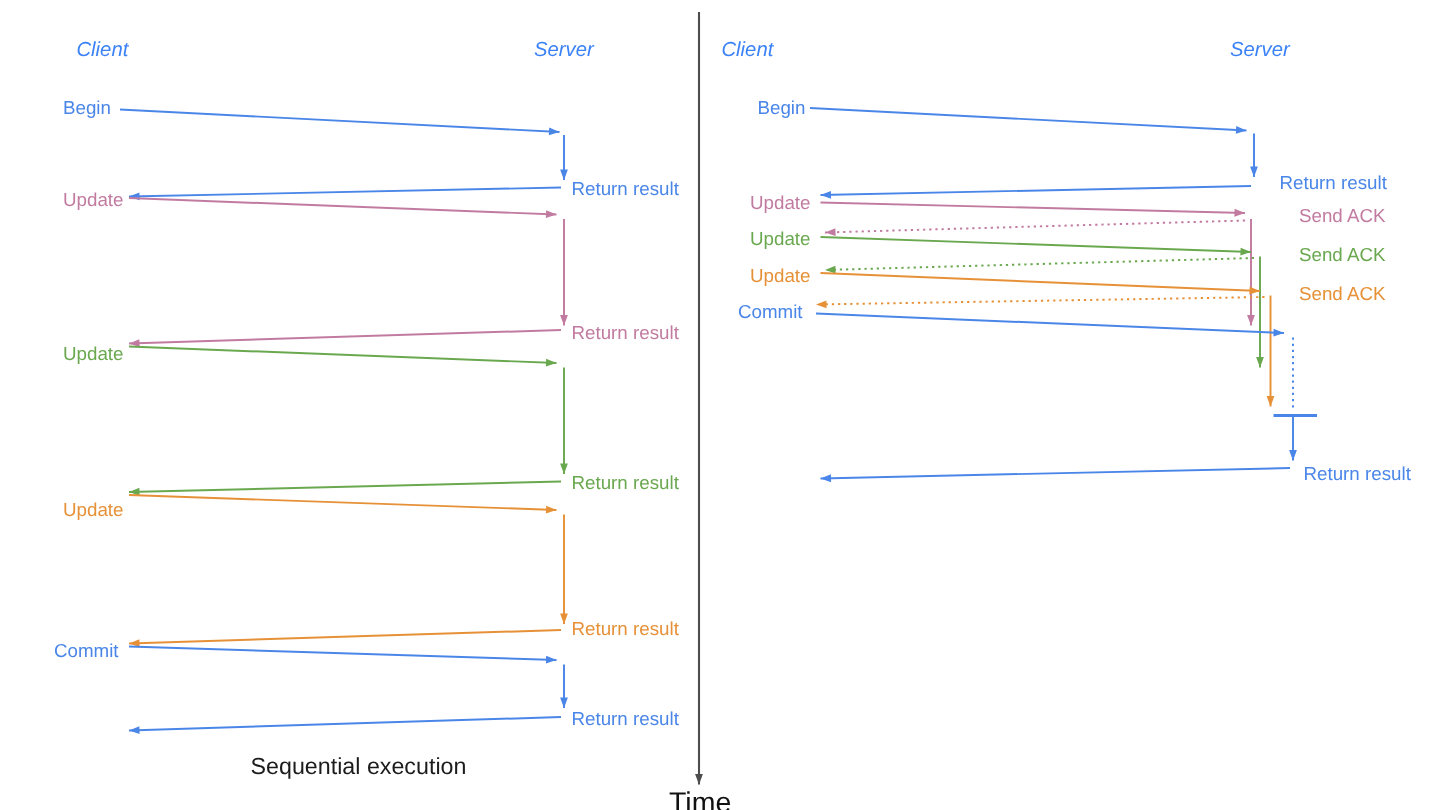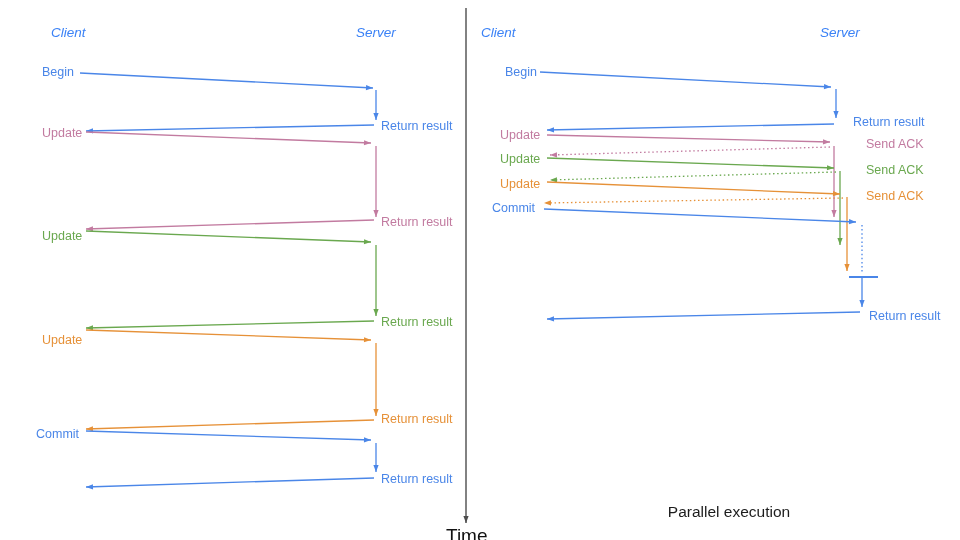--- a/index.html
+++ b/index.html
@@ -183,16 +183,16 @@
         <polyline points="466,8 466,523" fill="none" stroke="#4d4d4d" stroke-width="1.4"></polyline>
         <polygon points="466,523 468.6,516 463.4,516" fill="#4d4d4d"></polygon>
       </g>
     </svg>
 
   <div class="actor" id="actor-l-client">Client</div>
   <div class="actor" id="actor-l-server">Server</div>
   <div class="actor" id="actor-r-client">Client</div>
   <div class="actor" id="actor-r-server">Server</div>
 
-  <div class="title" id="title-par">Parallel execution</div>
+  <div class="title" id="title-seq">Sequential execution</div>
 
   <div class="time-label">Time</div>
 </div>
 
 </body></html>

